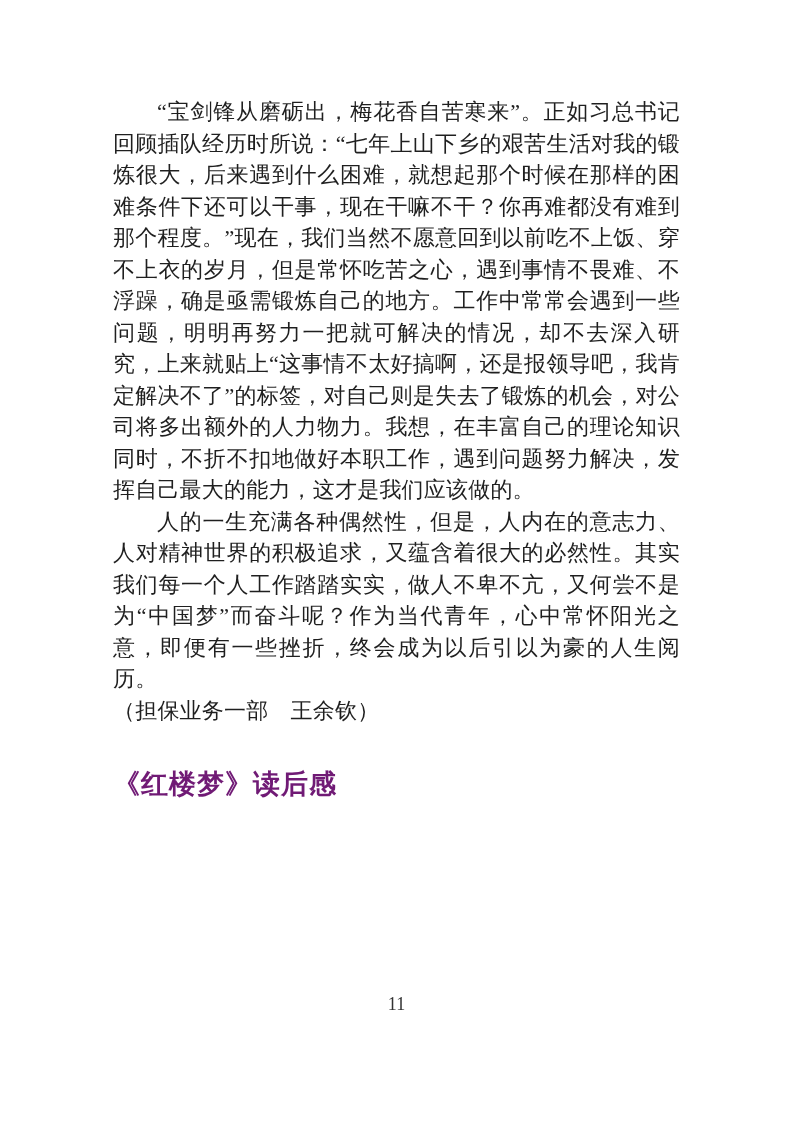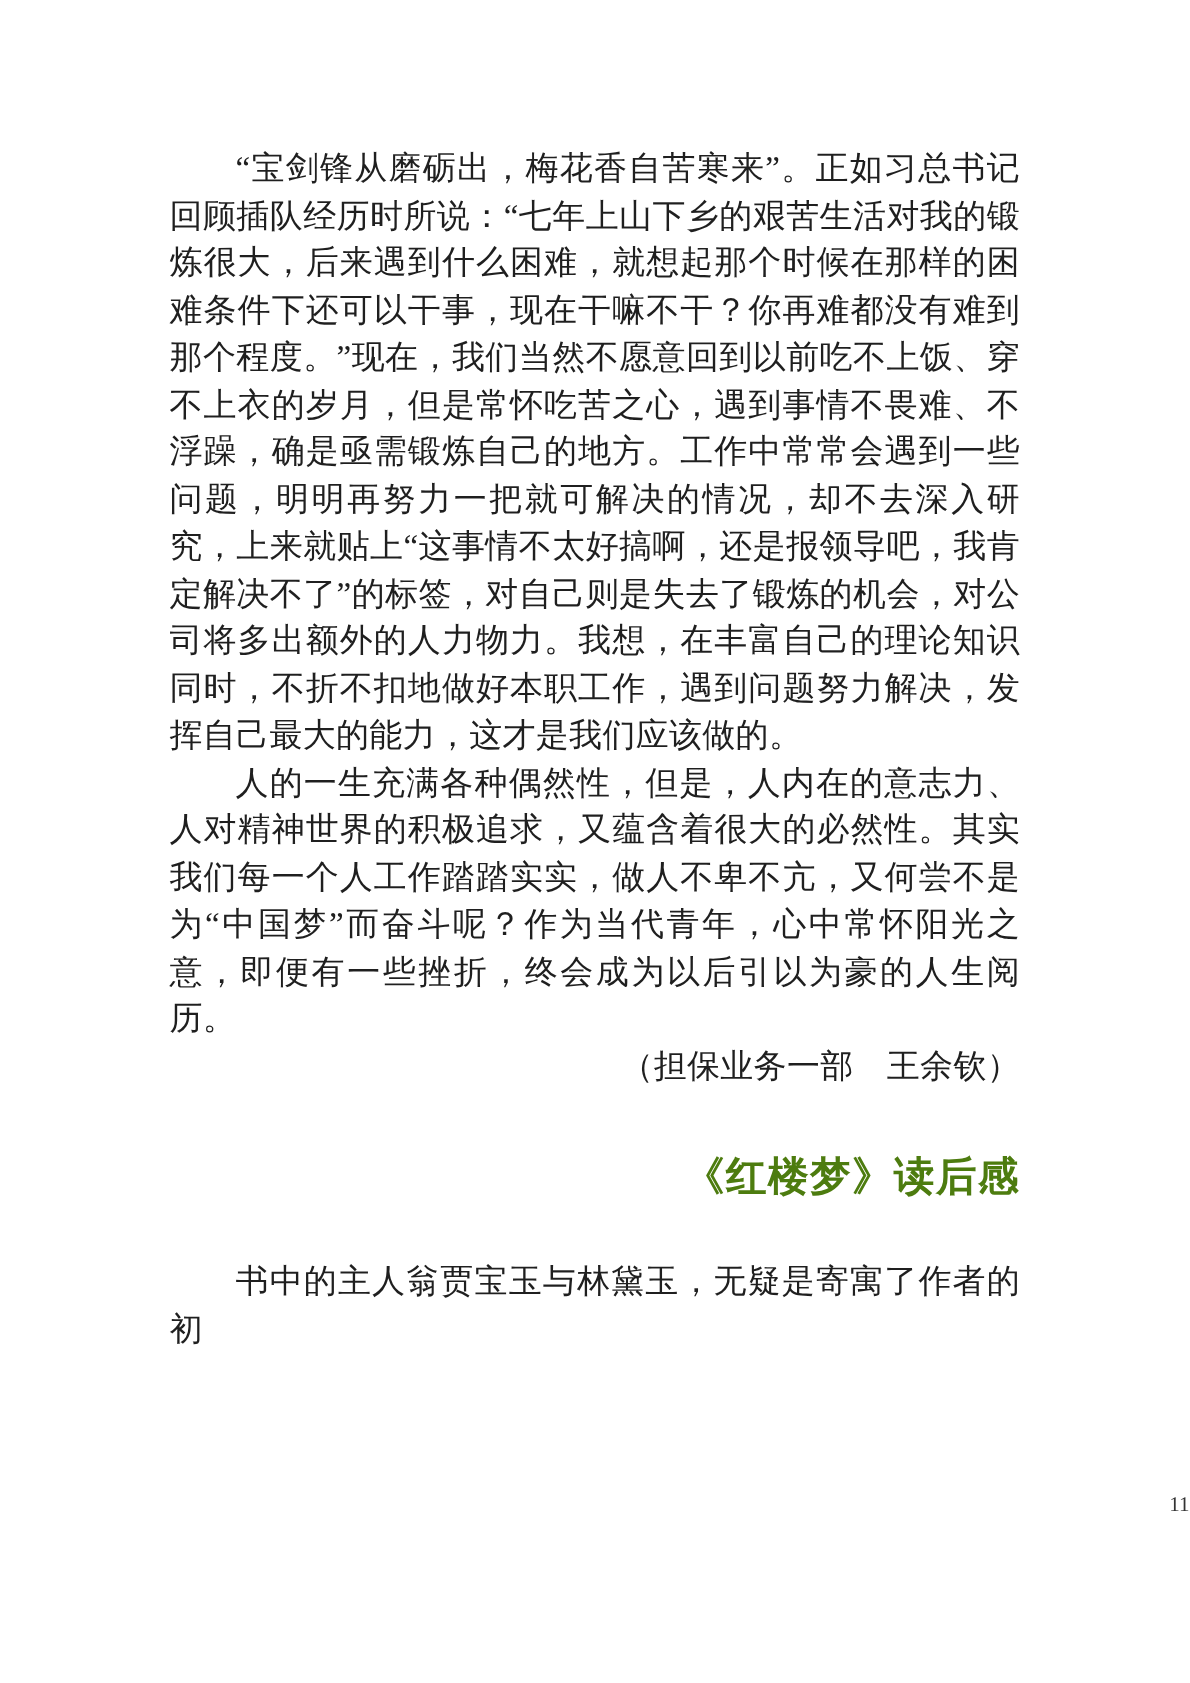--- a/index.html
+++ b/index.html
@@ -31,40 +31,39 @@
     text-align: justify;
     text-justify: inter-ideograph;
     text-indent: 2em;
     word-break: break-all;
     letter-spacing: 0.2px;
   }
   .signature {
     margin: 0;
     font-size: 22px;
     line-height: 31.5px;
-    text-align: right;
     letter-spacing: 0.2px;
   }
   .essay-title {
     margin: 40px 0 36px 0;
     font-family: "Liberation Sans", "DejaVu Sans", sans-serif;
     font-weight: 700;
     font-size: 27px;
     line-height: 36px;
-    text-align: right;
+    text-align: left;
     letter-spacing: 1px;
-    color: #4d7c0f;
+    color: #701a75;
   }
   .page-number {
     position: absolute;
     left: 0;
     right: 0;
     bottom: 62px;
-    text-align: right;
-    font-size: 14px;
+    text-align: center;
+    font-size: 18px;
     line-height: 16px;
     color: #333333;
     font-family: "Liberation Serif", "DejaVu Serif", serif;
   }
 </style>
 </head>
 <body>
 
 <div class="page">
   <div class="content">
@@ -72,18 +71,17 @@
     <p class="body-para">“宝剑锋从磨砺出，梅花香自苦寒来”。正如习总书记回顾插队经历时所说：“七年上山下乡的艰苦生活对我的锻炼很大，后来遇到什么困难，就想起那个时候在那样的困难条件下还可以干事，现在干嘛不干？你再难都没有难到那个程度。”现在，我们当然不愿意回到以前吃不上饭、穿不上衣的岁月，但是常怀吃苦之心，遇到事情不畏难、不浮躁，确是亟需锻炼自己的地方。工作中常常会遇到一些问题，明明再努力一把就可解决的情况，却不去深入研究，上来就贴上“这事情不太好搞啊，还是报领导吧，我肯定解决不了”的标签，对自己则是失去了锻炼的机会，对公司将多出额外的人力物力。我想，在丰富自己的理论知识同时，不折不扣地做好本职工作，遇到问题努力解决，发挥自己最大的能力，这才是我们应该做的。</p>
 
     <p class="body-para">人的一生充满各种偶然性，但是，人内在的意志力、人对精神世界的积极追求，又蕴含着很大的必然性。其实我们每一个人工作踏踏实实，做人不卑不亢，又何尝不是为“中国梦”而奋斗呢？作为当代青年，心中常怀阳光之意，即便有一些挫折，终会成为以后引以为豪的人生阅历。</p>
 
     <p class="signature">（担保业务一部　王余钦）</p>
 
     <h1 class="essay-title">《红楼梦》读后感</h1>
 
 
 
-    <p class="body-para">书中的主人翁贾宝玉与林黛玉，无疑是寄寓了作者的初</p>
 
   </div>
 
   <div class="page-number">11</div>
 </div>
 
 </body></html>

